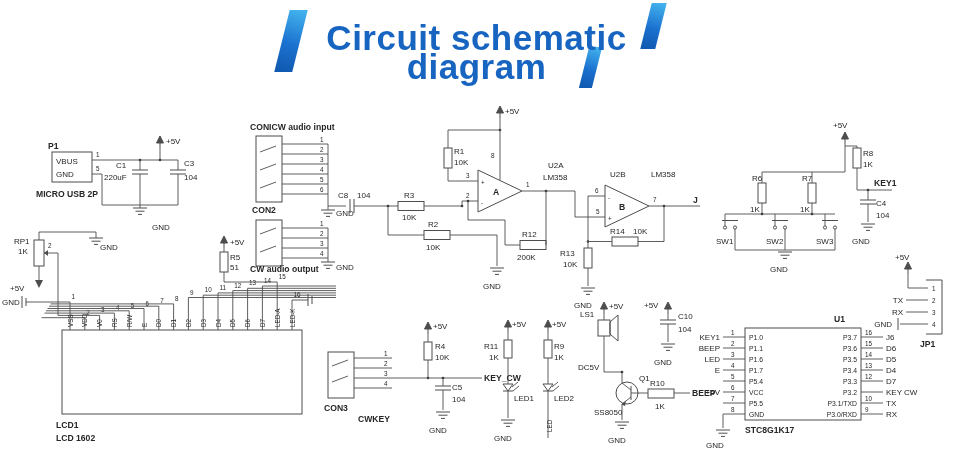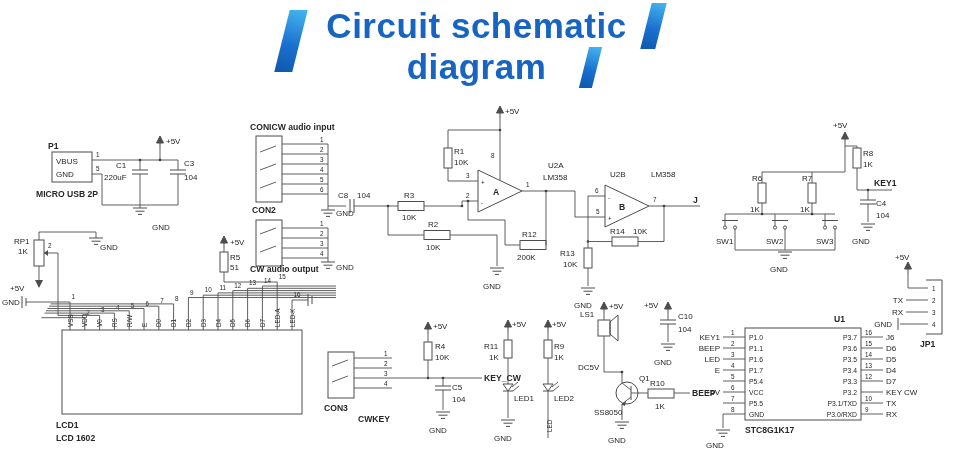--- a/index.html
+++ b/index.html
@@ -1,20 +1,20 @@
 <!DOCTYPE html>
 <html><head>
 <meta charset="utf-8">
 <style>
   html,body{margin:0;padding:0;background:#ffffff}
   .page{position:relative;width:953px;height:467px;background:#fff;overflow:hidden;
         font-family:"Liberation Sans",sans-serif}
   .title-line{position:absolute;left:0;width:100%;text-align:center;color:#1765c1;
               font-weight:700;letter-spacing:.5px}
-  .l1{top:6px;font-size:35px}
+  .l1{top:18px;font-size:35px}
   .l2{top:47px;font-size:35px}
   .bar{position:absolute;transform:skewX(-14deg);
        background:linear-gradient(195deg,#45b7ef 0%,#1b71cf 55%,#0f57ae 100%)}
   .b1{left:282px;top:10px;width:18px;height:62px}
   .b2{left:646px;top:3px;width:15px;height:46px}
   .b3{left:584px;top:47px;width:13px;height:41px}
   svg{position:absolute;left:0;top:0}
   text{font-family:"Liberation Sans",sans-serif;fill:#262626}
   .t{font-size:8px}
   .ts{font-size:6.3px}

